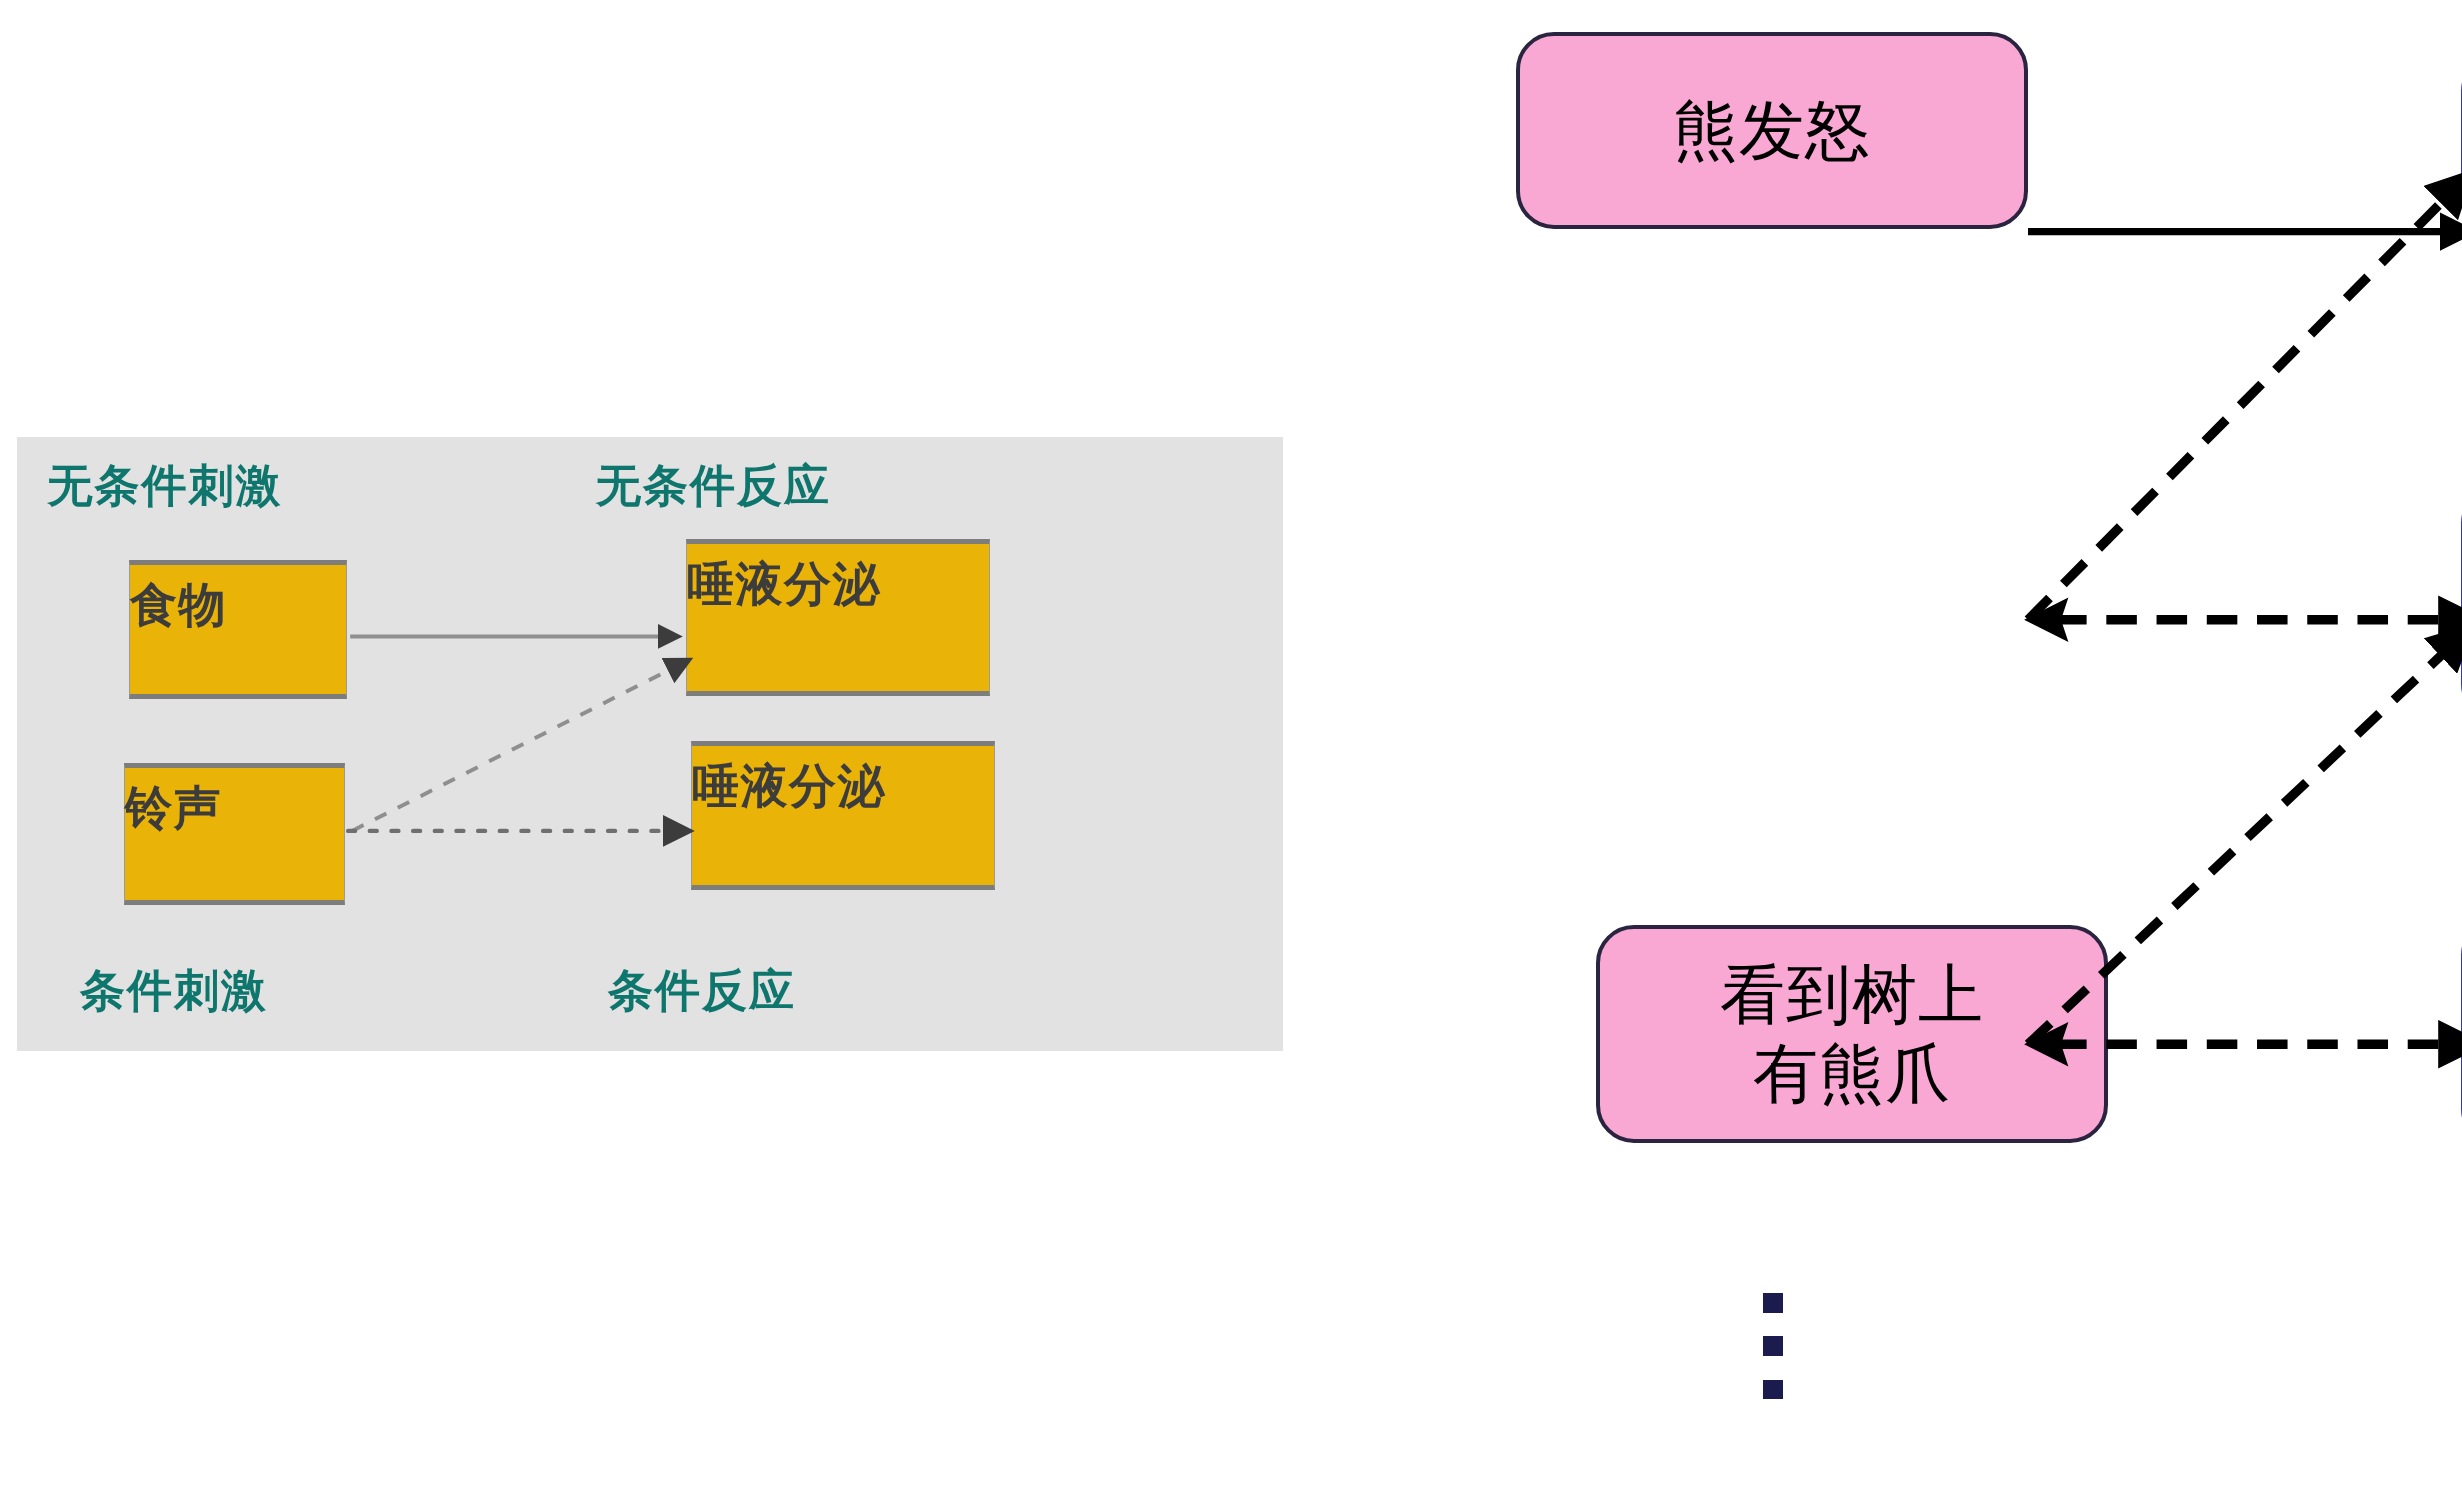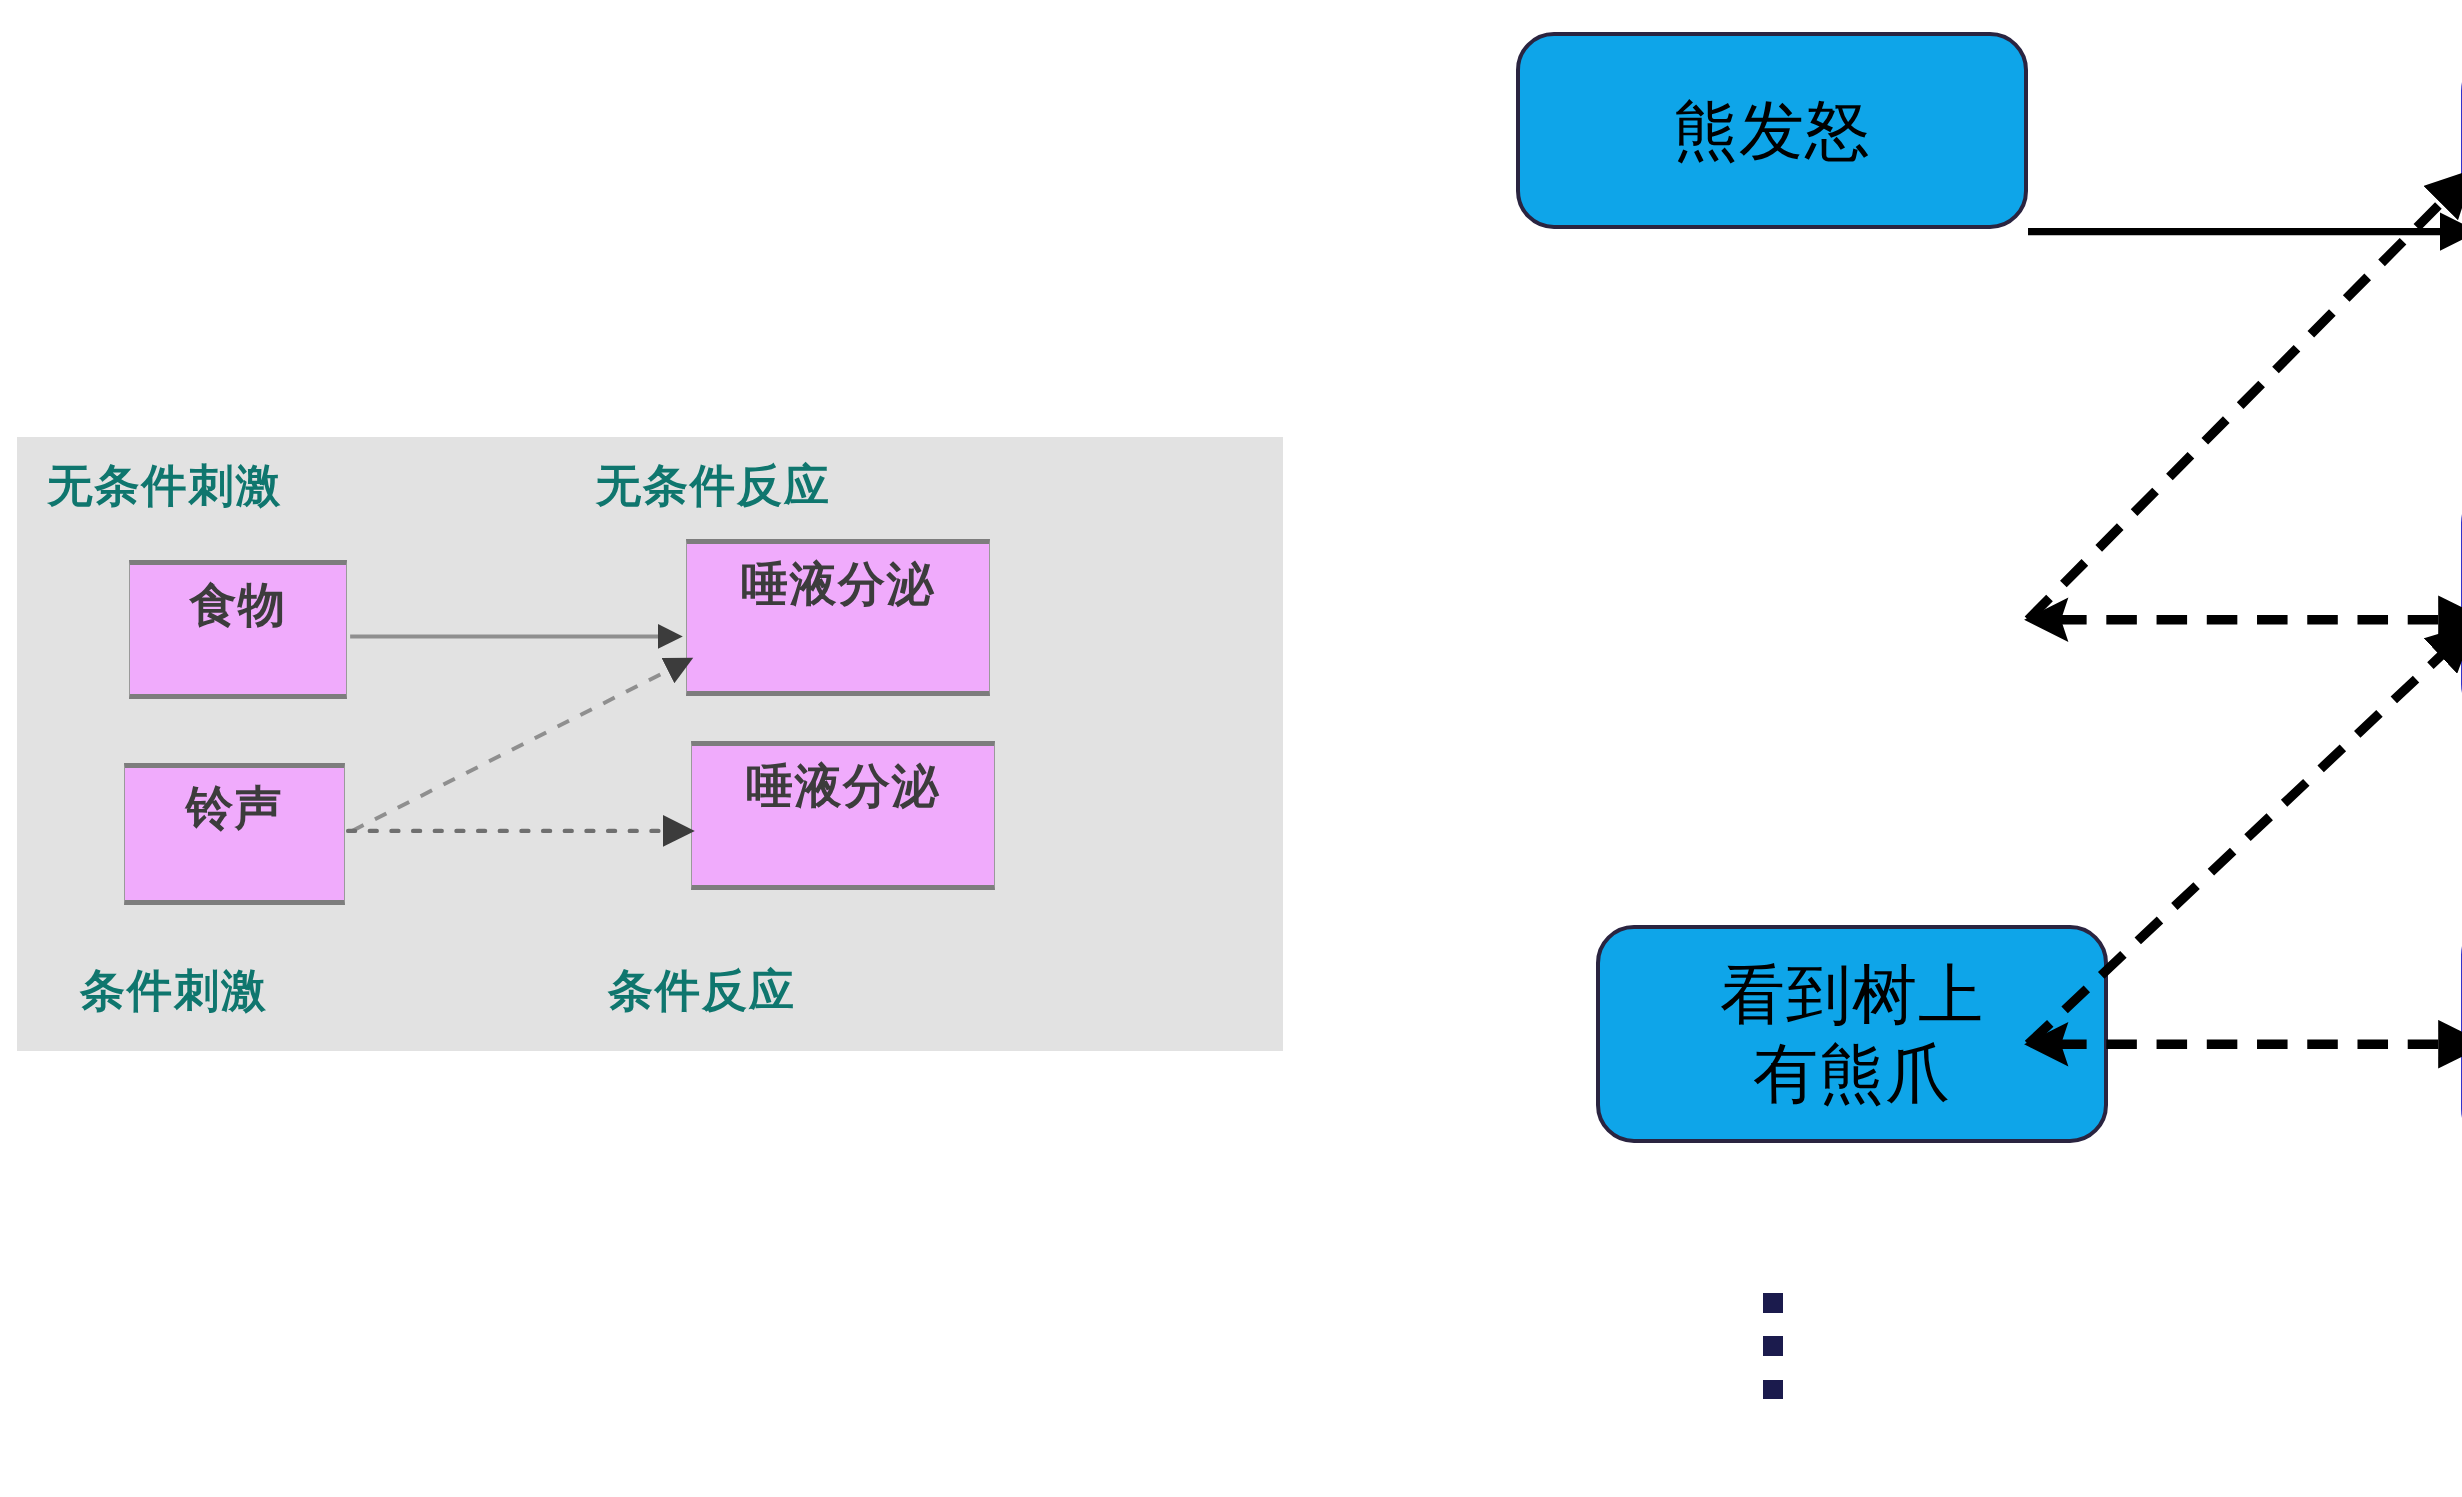--- a/index.html
+++ b/index.html
@@ -32,44 +32,43 @@
     position: absolute;
     color: #0f766e;
     font-size: 45px;
     font-weight: bold;
     letter-spacing: 2px;
     white-space: nowrap;
     font-family: "Liberation Sans", "DejaVu Sans", sans-serif;
   }
   .pv-box {
     position: absolute;
-    background: #f0abfc;
+    background: #eab308;
     border: 1.5px solid #9a9a9a;
     border-top: 5.4px solid #7d7d7d;
     border-bottom: 5.4px solid #7d7d7d;
     box-sizing: border-box;
     display: flex;
     align-items: flex-start;
-    justify-content: center;
   }
   .pv-box .pv-box-label {
     color: #3c3c3c;
     font-size: 47px;
     font-weight: bold;
     letter-spacing: 1.5px;
     white-space: nowrap;
     margin-top: 8.9px;
     font-family: "Liberation Sans", "DejaVu Sans", sans-serif;
   }
 
   
   .td-box {
     position: absolute;
     box-sizing: border-box;
-    background: #0ea5e9;
+    background: #f9a8d4;
     border-radius: 38px;
     display: flex;
     align-items: center;
     justify-content: center;
     text-align: center;
   }
   .td-box.left-col {
     border: 4.4px solid #2a2440;
   }
   .td-box.right-col {

